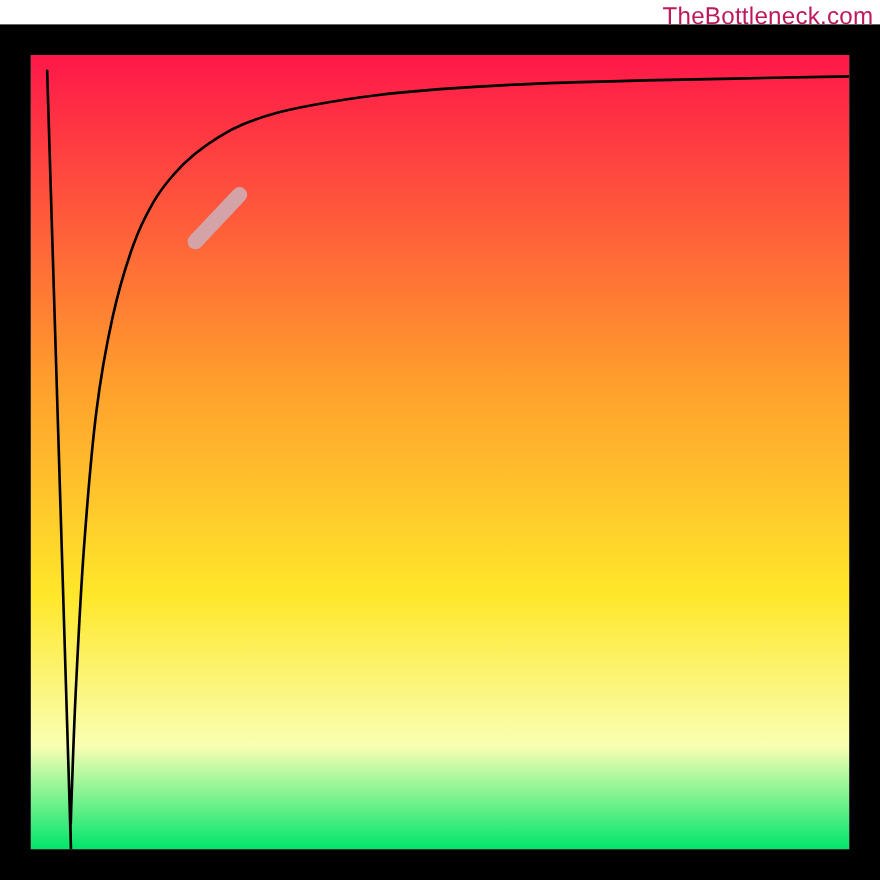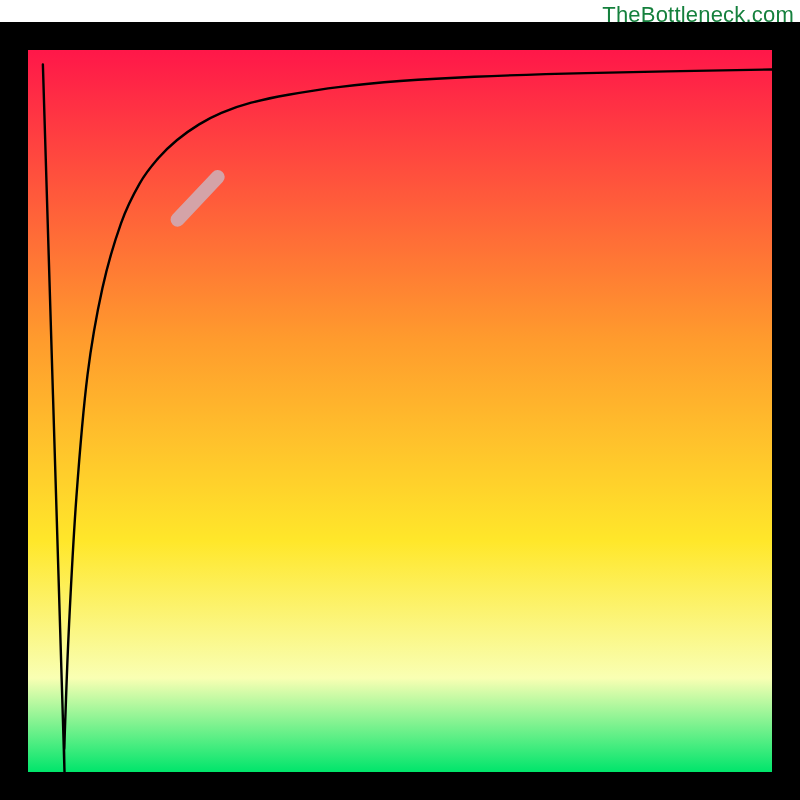--- a/index.html
+++ b/index.html
@@ -12,21 +12,21 @@
     width: 800px;
     height: 800px;
     position: relative;
   }
   .watermark {
     position: absolute;
     top: 2px;
     right: 6px;
     font-size: 22px;
     font-weight: 400;
-    color: #15803d;
+    color: #be185d;
     letter-spacing: 0.2px;
   }
   .plot {
     position: absolute;
     left: 0;
     top: 22px;
     width: 800px;
     height: 778px;
   }
   svg { display: block; }

